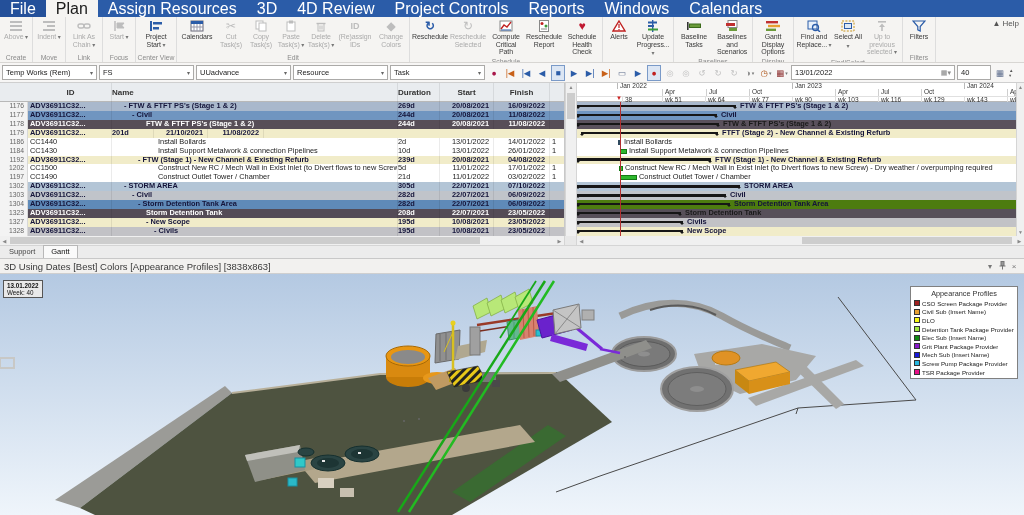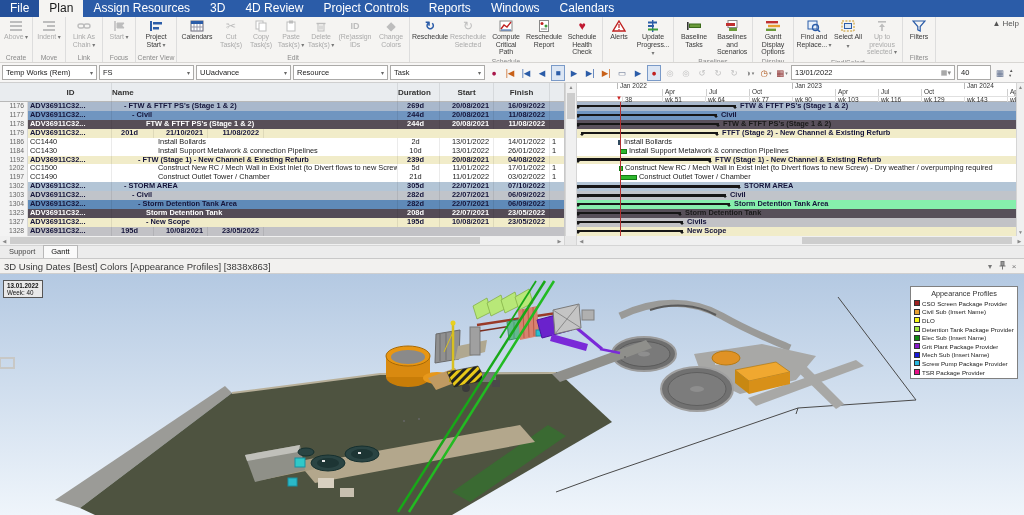--- a/index.html
+++ b/index.html
@@ -2,21 +2,21 @@
 <html><head>
 <meta charset="utf-8">
 <style>
   *{box-sizing:border-box;margin:0;padding:0}
   html,body{width:1024px;height:515px;overflow:hidden}
   body{font-family:"Liberation Sans",sans-serif;background:#fff}
   #app{position:relative;width:1024px;height:515px;background:#f5f4f2;overflow:hidden}
 
   
   #menubar{height:17px;background:#2b5ca8;display:flex;align-items:stretch}
-  .mitem{color:#fff;font-size:12px;line-height:17px;padding:0 10px;cursor:default;white-space:nowrap}
+  .mitem{color:#fff;font-size:16px;line-height:17px;padding:0 10px;cursor:default;white-space:nowrap}
   .mitem.file{background:#24509a}
   .mitem.active{background:#f5f4f2;color:#1a1a1a}
 
   
   #ribbon{position:relative;height:46px;background:#f5f4f2;border-bottom:1px solid #d8d6d3;display:flex;overflow:hidden}
   .rgroup{display:flex;flex-direction:column;border-right:1px solid #ddd;padding:1px 1px 0 1px}
   .rbtns{display:flex;flex:1;align-items:flex-start}
   .rbtn{display:flex;flex-direction:column;align-items:center;width:38px;padding:1px 1px;cursor:default}
   .rbtn.w{width:34px}.rbtn.n{width:30px}
   .ric{height:14px;display:flex;align-items:center;justify-content:center;font-size:12px;line-height:14px;color:#3a5a8c}
@@ -44,21 +44,21 @@
 
   
   #grid{display:flex;height:153px;background:#fff}
   #tablepane{width:565px;display:flex;flex-direction:column;border-right:1px solid #c8c8c8}
   .thead{height:19px;background:#e9ecef;border-bottom:1px solid #b8b8b8;display:flex;align-items:center;font-size:8px;font-weight:bold;color:#333}
   .tbody{flex:1;overflow:hidden}
   .trow{display:flex;height:8.93px;align-items:stretch;font-size:7.4px;color:#1a1a1a}
   .c-num{width:28px;background:#f3f3f3;color:#666;text-align:right;padding-right:3px;border-right:1px solid #d8d8d8;font-size:6.8px;line-height:8.9px;flex:none}
   .c-id{width:84px;padding-left:2px;border-right:1px solid rgba(0,0,0,0.08);line-height:8.9px;white-space:nowrap;overflow:hidden;flex:none}
   .c-name{flex:1;border-right:1px solid rgba(0,0,0,0.08);line-height:8.9px;white-space:nowrap;overflow:hidden}
-  .c-dur{width:42px;text-align:center;padding-right:6px;border-right:1px solid rgba(0,0,0,0.08);line-height:8.9px;flex:none}
+  .c-dur{width:42px;text-align:left;padding-right:6px;border-right:1px solid rgba(0,0,0,0.08);line-height:8.9px;flex:none}
   .c-start{width:54px;text-align:right;padding-right:4px;border-right:1px solid rgba(0,0,0,0.08);line-height:8.9px;flex:none}
   .c-fin{width:56px;text-align:right;padding-right:4px;border-right:1px solid rgba(0,0,0,0.08);line-height:8.9px;flex:none}
   .c-x{width:14px;line-height:8.9px;padding-left:2px;flex:none}
   .trow.bold .c-id,.trow.bold .c-name,.trow.bold .c-dur,.trow.bold .c-start,.trow.bold .c-fin{font-weight:bold}
   .thead .c-num{background:transparent;border-right:none}
   .thead span{line-height:19px}
   .thead .c-id{text-align:center}.thead .c-name{text-align:left}.thead .c-dur{text-align:left;padding-right:0}
   .thead .c-start{text-align:center;padding-right:0}.thead .c-fin{text-align:center;padding-right:0}
 
   #midscroll{width:12px;background:#f0f0f0;border-left:1px solid #d5d5d5;border-right:1px solid #d5d5d5;display:flex;flex-direction:column;align-items:center}
@@ -630,20 +630,21 @@
             <span class="c-id">ADV36911C32...</span>
             <span class="c-name" style="padding-left:34px">- New Scope</span>
             <span class="c-dur">195d</span>
             <span class="c-start">10/08/2021</span>
             <span class="c-fin">23/05/2022</span>
             <span class="c-x"></span>
           </div>
         <div class="trow bold" style="background: rgb(194, 194, 198); color: rgb(20, 20, 58);">
             <span class="c-num">1328</span>
             <span class="c-id">ADV36911C32...</span>
+            <span class="c-name" style="padding-left:42px">- Civils</span>
             <span class="c-dur">195d</span>
             <span class="c-start">10/08/2021</span>
             <span class="c-fin">23/05/2022</span>
             <span class="c-x"></span>
           </div>
       </div>
     </div>
 
     <div id="midscroll">
       <span class="sbarrow">▲</span>
@@ -718,21 +719,21 @@
             <span class="glabel" style="left:62px">Construct Outlet Tower / Chamber</span>
           </div>
         <div class="gband" style="background: rgb(179, 197, 214);">
             <div class="sbar" style="left:0;width:163px"></div>
             <span class="glabel sum" style="left:167px">STORM AREA</span>
           </div>
         <div class="gband" style="background: rgb(192, 196, 202);">
             <div class="sbar" style="left:0;width:149px"></div>
             <span class="glabel sum" style="left:153px">Civil</span>
           </div>
-        <div class="gband" style="background: #86efac;">
+        <div class="gband" style="background: #4d7c0f;">
             <div class="sbar" style="left:0;width:153px"></div>
             <span class="glabel sum" style="left:157px">Storm Detention Tank Area</span>
           </div>
         <div class="gband" style="background: rgb(87, 80, 89);">
             <div class="sbar" style="left:0;width:104px"></div>
             <span class="glabel sum" style="left:108px;color:#1a1a1a">Storm Detention Tank</span>
           </div>
         <div class="gband" style="background: rgb(194, 194, 198);">
             <div class="sbar" style="left:0;width:106px"></div>
             <span class="glabel sum" style="left:110px">Civils</span>

